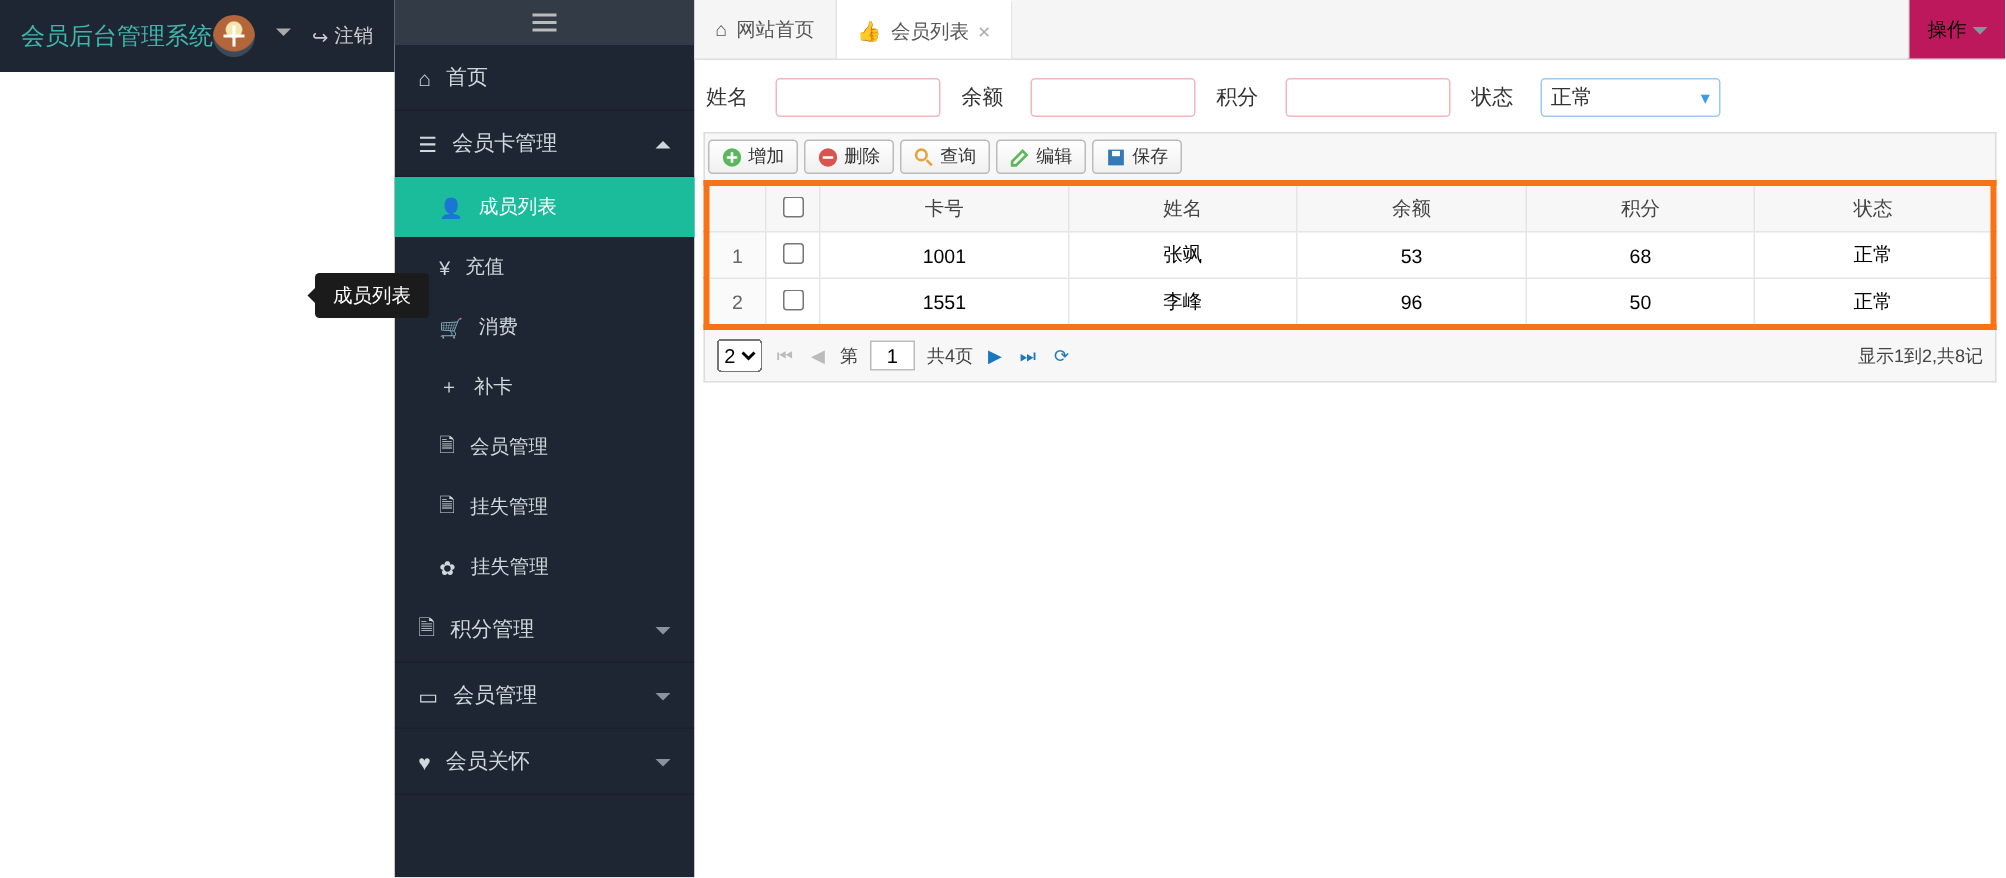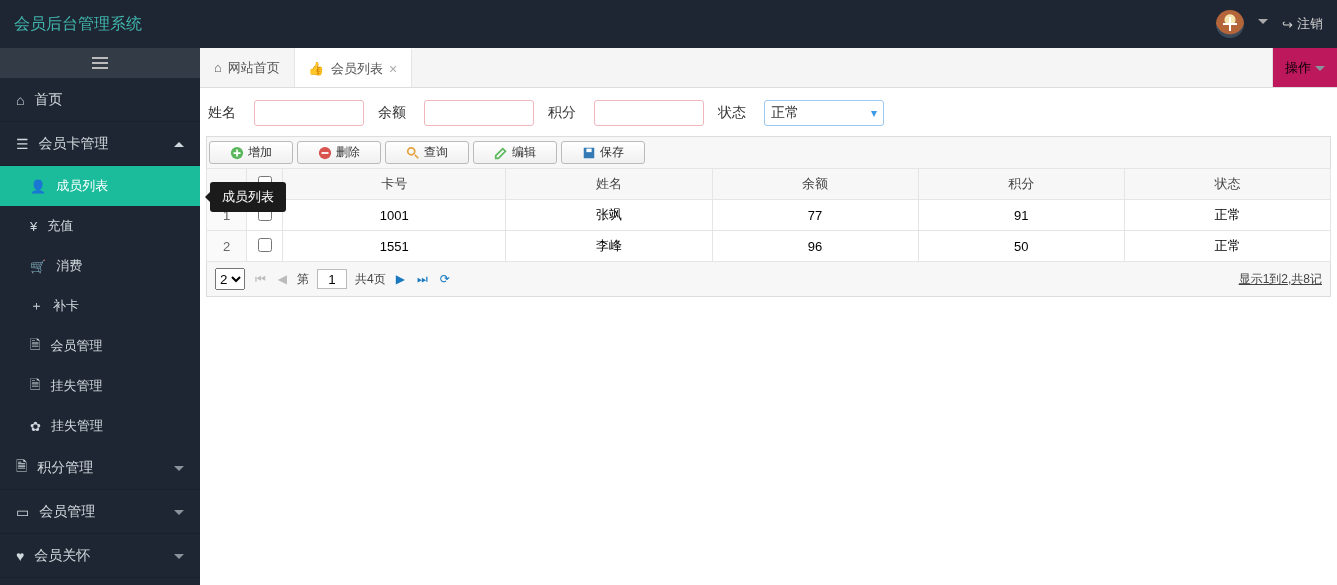--- a/index.html
+++ b/index.html
@@ -1,17 +1,17 @@
 <!DOCTYPE html>
 <html><head>
 <meta charset="utf-8">
 <style>
 * { margin: 0; padding: 0; box-sizing: border-box; }
 body { font-family: "Microsoft YaHei", Arial, sans-serif; font-size: 13px; background: #fff; overflow: hidden; }
-.app { display: flex; flex-direction: column; width: 1337px; height: 585px; }
+.app { display: flex; flex-direction: row; width: 1337px; height: 585px; }
 .header { height: 48px; background: #1f2633; display: flex; align-items: center; justify-content: space-between; padding: 0 14px; color: #ccc; }
 .logo { color: #3fb5ac; font-size: 16px; font-weight: 500; }
 .header-right { display: flex; align-items: center; gap: 14px; font-size: 13px; }
 .avatar { width: 28px; height: 28px; border-radius: 50%; background: radial-gradient(circle at 50% 35%, #f5e6b0 0 5px, #b5653a 6px 14px, transparent 15px), #3a4a5a; position: relative; }
 .avatar::after { content: ""; position: absolute; left: 50%; top: 50%; width: 14px; height: 2px; background: #fff; transform: translate(-50%,-50%); }
 .avatar::before { content: ""; position: absolute; left: 50%; top: 50%; width: 2px; height: 14px; background: #fff; transform: translate(-50%,-50%); }
 .dd-caret { border: 5px solid transparent; border-top-color: #aaa; }
 .logout { display: flex; align-items: center; gap: 4px; }
 .body { flex: 1; display: flex; overflow: hidden; }
 .sidebar { width: 200px; background: #1f2633; color: #cfd8dc; display: flex; flex-direction: column; }
@@ -32,34 +32,34 @@
 .tab.active { background: #fff; border-top: 2px solid #fff; }
 .tab .close { color: #aaa; font-size: 14px; }
 .ops { margin-left: auto; padding: 0 12px; display: flex; align-items: center; gap: 4px; border-left: 1px solid #ddd; background: #be185d; }
 .content { padding: 8px 6px; flex: 1; display: flex; flex-direction: column; }
 .filter-row { display: flex; align-items: center; gap: 14px; padding: 4px 2px 10px; font-size: 14px; color: #333; }
 .filter-row label { min-width: 32px; }
 .fin { width: 110px; height: 26px; border: 1px solid #f1b7bd; border-radius: 3px; background: #fff; padding: 0 6px; }
 .select-wrap { width: 120px; height: 26px; border: 1px solid #9dc9f0; border-radius: 3px; display: flex; align-items: center; justify-content: space-between; padding: 0 6px; background: #fff; }
 .sel-arrow { color: #3a9be8; font-size: 12px; }
 .toolbar { display: flex; gap: 4px; padding: 4px 2px; border: 1px solid #ddd; border-bottom: none; background: #f7f7f7; }
-.tbtn { display: flex; align-items: center; gap: 4px; padding: 2px 20px; border: 1px solid #bbb; border-radius: 3px; background: linear-gradient(#fff,#f0f0f0); cursor: pointer; font-size: 12px; color: #333; }
+.tbtn { display: flex; align-items: center; gap: 4px; padding: 2px 8px; border: 1px solid #bbb; border-radius: 3px; background: linear-gradient(#fff,#f0f0f0); cursor: pointer; font-size: 12px; color: #333; }
 .tbtn svg { width: 14px; height: 14px; }
-.grid { border: 1px solid #f97316; width: 100%; border-collapse: collapse; }
+.grid { border: 4px solid #f97316; width: 100%; border-collapse: collapse; }
 .grid th, .grid td { border: 1px solid #e5e5e5; padding: 6px 4px; text-align: center; font-weight: normal; font-size: 13px; }
 .grid th { background: #f7f7f7; color: #444; }
 .grid td.rownum { width: 40px; color: #666; background: #fafafa; }
 .grid td.chk, .grid th.chk { width: 36px; }
 .grid input[type=checkbox] { width: 14px; height: 14px; }
 .pager { display: flex; align-items: center; gap: 8px; padding: 6px 8px; border: 1px solid #ddd; border-top: none; background: #f7f7f7; font-size: 12px; color: #444; }
 .pager select { height: 22px; }
 .pager .nav { color: #1879c0; cursor: pointer; padding: 0 2px; }
 .pager .nav.disabled { color: #bbb; }
 .pager input.pagein { width: 30px; height: 20px; text-align: center; border: 1px solid #bbb; }
-.pager .info { margin-left: auto; text-decoration: underline; }
+.pager .info { margin-left: auto; }
 .watermark { position: absolute; right: 16px; bottom: 8px; text-align: right; color: #b5b5b5; font-size: 14px; pointer-events: none; }
 .watermark .w2 { font-size: 11px; color: #bdbdbd; }
 .caret-up { border: 5px solid transparent; border-bottom-color: #cfd8dc; transform: translateY(-2px); }
 .caret-down-s { border: 5px solid transparent; border-top-color: #8a929c; transform: translateY(3px); }
 </style>
 </head>
 <body>
 
 <div class="app">
   <div class="header">
@@ -231,22 +231,22 @@
               <th>积分</th>
               <th>状态</th>
             </tr>
           </thead>
           <tbody id="grid-body">
               <tr>
                 <td class="rownum">1</td>
                 <td class="chk"><input type="checkbox" style=""></td>
                 <td>1001</td>
                 <td>张飒</td>
-                <td>77</td>
-                <td>91</td>
+                <td>53</td>
+                <td>68</td>
                 <td>正常</td>
               </tr>
               <tr>
                 <td class="rownum">2</td>
                 <td class="chk"><input type="checkbox" style=""></td>
                 <td>1551</td>
                 <td>李峰</td>
                 <td>96</td>
                 <td>50</td>
                 <td>正常</td>

